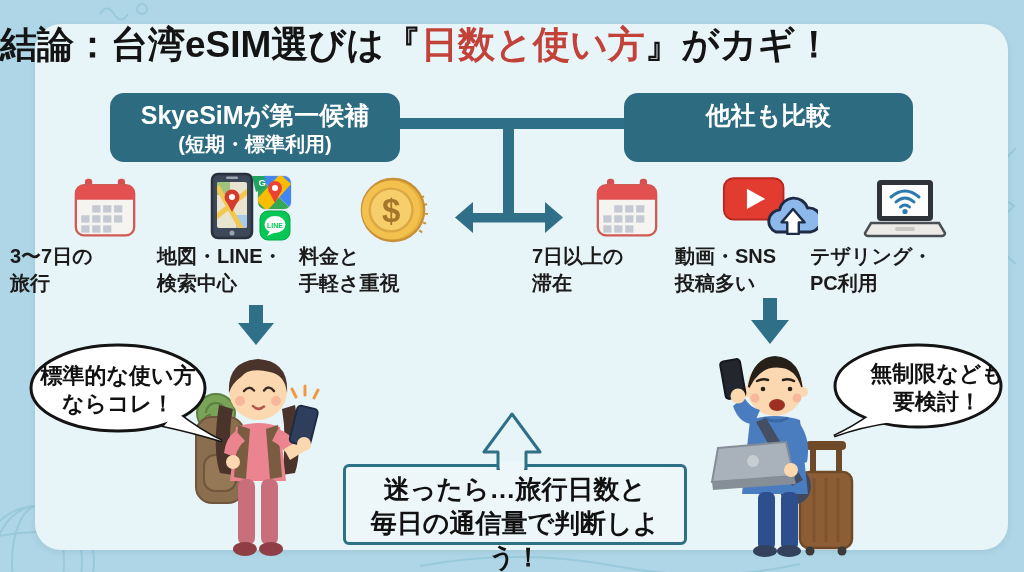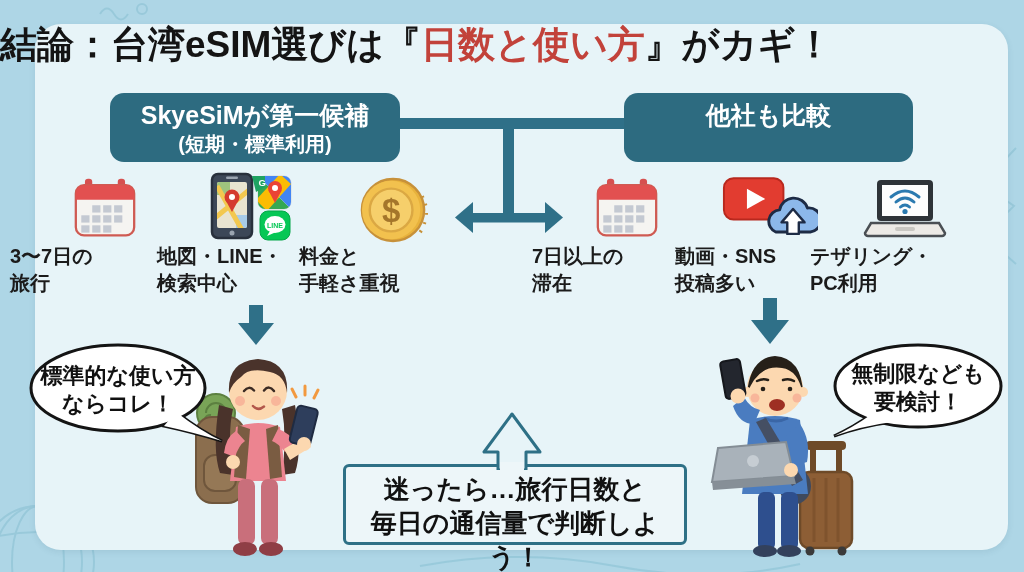--- a/index.html
+++ b/index.html
@@ -303,21 +303,21 @@
     <ellipse cx="92" cy="46" rx="87" ry="43" fill="#ffffff" stroke="#141414" stroke-width="3"></ellipse>
     <path d="M150,70 Q176,90 196,99 Q166,90 138,84 Z" fill="#ffffff"></path>
   </svg>
   <div class="abs bubble-text" style="left:38px;top:362px;width:160px;"><span>標準的な使い方</span><br><span>ならコレ！</span></div>
 
   <svg class="abs z5" width="175" height="98" viewBox="0 0 175 98" style="left:830px;top:342px;">
     <path d="M42,72 Q22,86 4,94 Q32,84 62,80 Z" fill="#ffffff" stroke="#141414" stroke-width="3"></path>
     <ellipse cx="88" cy="44" rx="83" ry="41" fill="#ffffff" stroke="#141414" stroke-width="3"></ellipse>
     <path d="M42,72 Q22,86 4,94 Q32,84 62,80 Z" fill="#ffffff"></path>
   </svg>
-  <div class="abs bubble-text" style="left:838px;top:360px;width:160px;"><span>無制限なども</span><br><span>要検討！</span></div>
+  <div class="abs bubble-text" style="left:838px;top:360px;width:160px;padding-left:19px;"><span>無制限なども</span><br><span>要検討！</span></div>
 
   <svg class="abs z4" width="60" height="58" viewBox="0 0 60 58" style="left:482px;top:412px;">
     <polygon points="30,2 2,40 16,40 16,58 44,58 44,40 58,40" fill="#e7f4f8" stroke="#2e7086" stroke-width="3" stroke-linejoin="round"></polygon>
     <rect x="18" y="50" width="24" height="8" fill="#edf6f9"></rect>
   </svg>
   <div class="abs bottom-box"><span>迷ったら…旅行日数と</span><br><span>毎日の通信量で判断しよう！</span></div>
 
 </div>
 
 </body></html>

